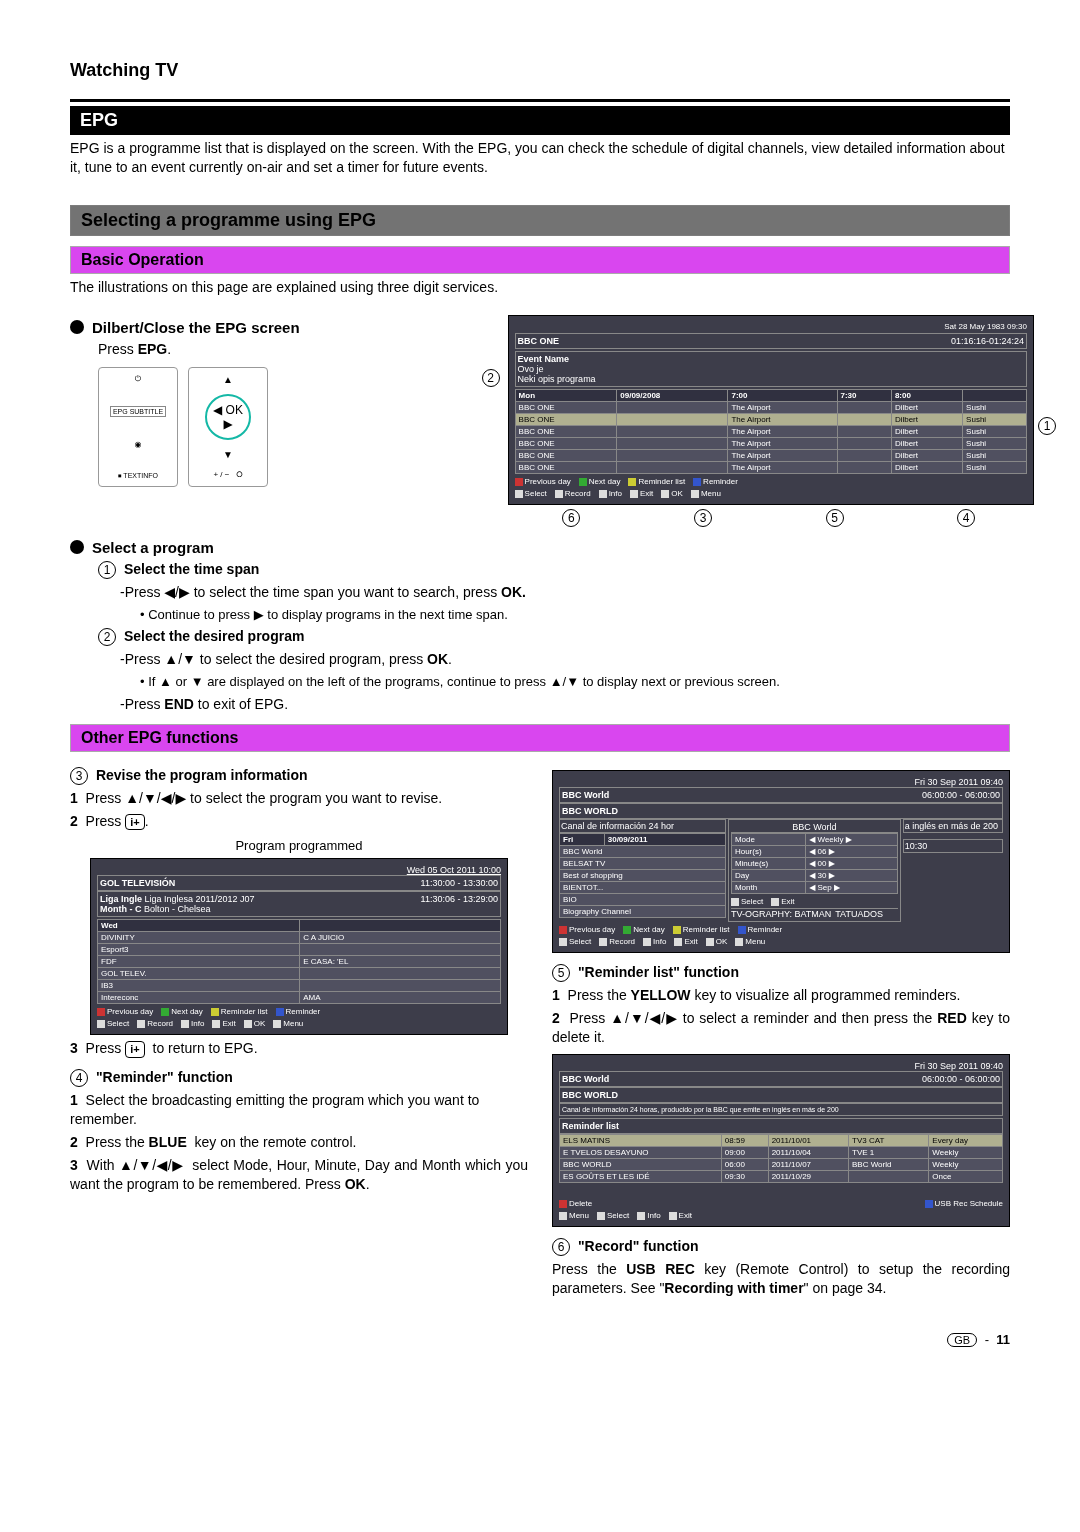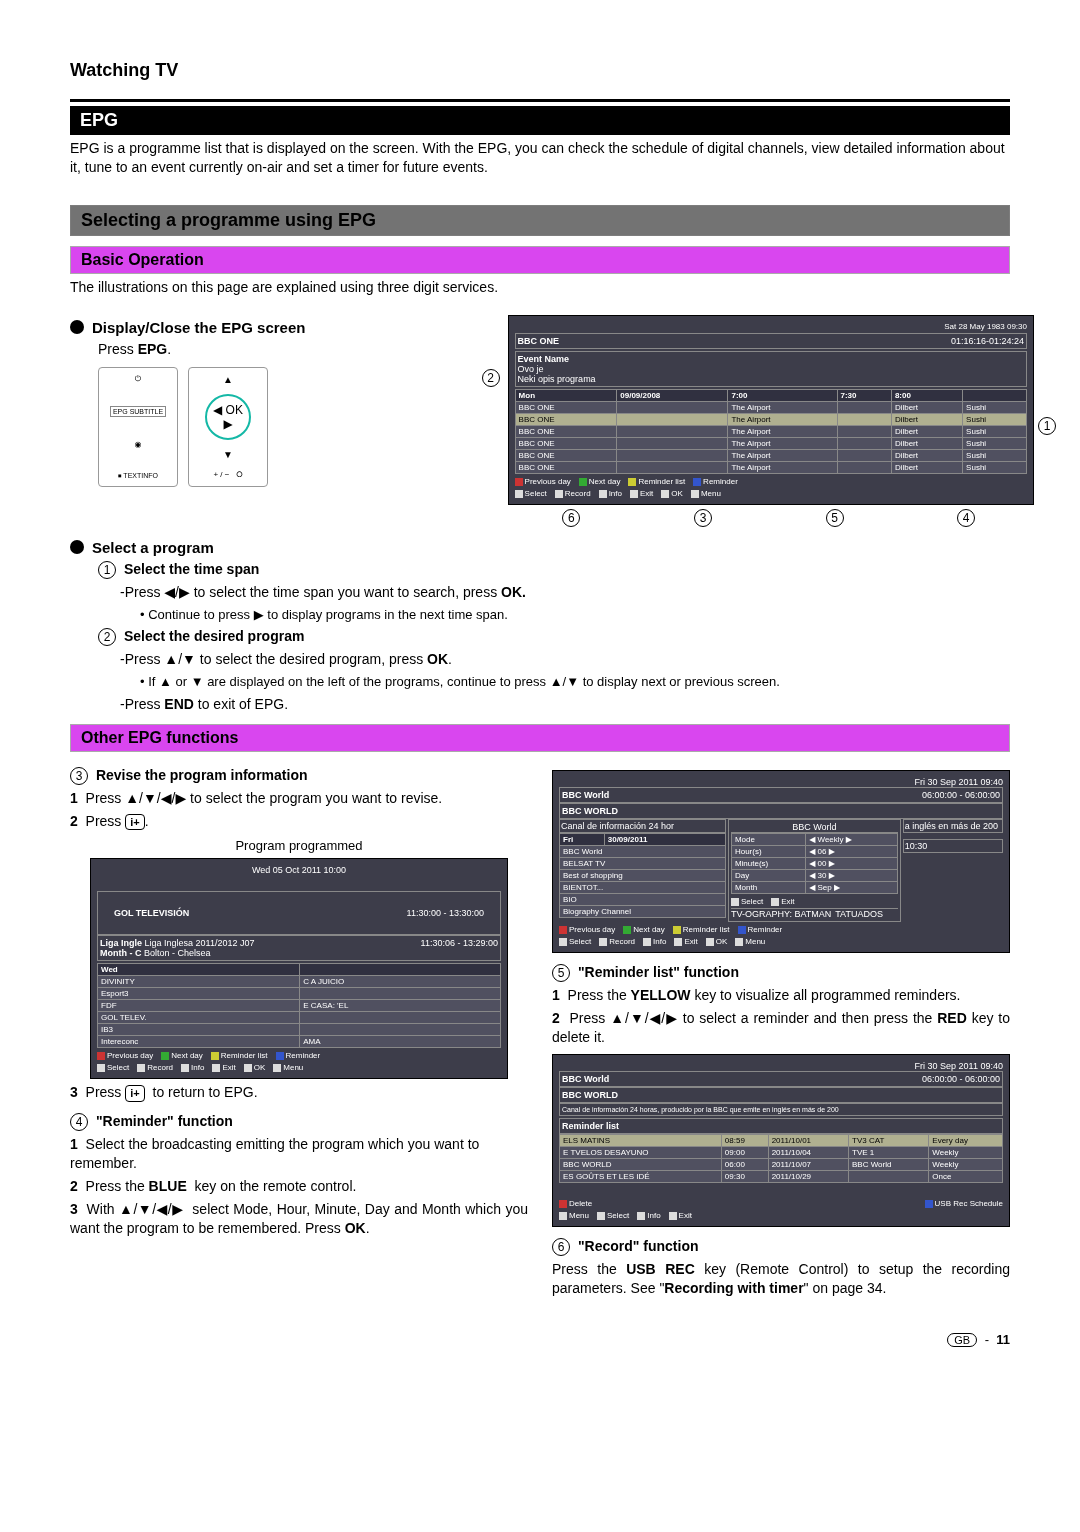--- a/index.html
+++ b/index.html
@@ -150,21 +150,21 @@
 <p>EPG is a programme list that is displayed on the screen. With the EPG, you can check the schedule of digital channels, view detailed information about it, tune to an event currently on-air and set a timer for future events.</p>
 
 <div class="title-bar-gray">Selecting a programme using EPG</div>
 <div class="subtitle-gray">Basic Operation</div>
 <p>The illustrations on this page are explained using three digit services.</p>
 
 <div class="two-col">
   <div class="col" style="flex:0 0 44%;">
     <div class="bullet-head">
       <span class="dot"></span>
-      <span>Display/Close the EPG screen</span>
+      <span>Dilbert/Close the EPG screen</span>
     </div>
     <p class="indent">
       <span>Press </span><b>EPG</b><span>.</span>
     </p>
     <div style="display:flex;gap:10px;margin:8px 0 0 28px;">
       <div class="remote">
         <div>⏻</div>
         <div style="font-size:7px;border:1px solid #888;padding:1px 2px;">EPG SUBTITLE</div>
         <div>◉</div>
         <div style="font-size:7px;">⏹ TEXTINFO</div>
@@ -306,22 +306,22 @@
 
 <div class="two-col">
 
   <div class="col">
     <p><span class="circled">3</span> <b>Revise the program information</b></p>
     <p><b>1</b>&nbsp;&nbsp;<span>Press </span><span class="tri">▲/▼/◀/▶</span><span> to select the program you want to revise.</span></p>
     <p><b>2</b>&nbsp;&nbsp;<span>Press </span><span class="infoicon">i+</span><span>.</span></p>
     <p style="text-align:center;font-size:13px;margin-top:6px;">Program programmed</p>
 
     <div class="figure" style="margin:4px 20px;">
-      <div style="text-align:center;">Wed 05 Oct 2011 10:00</div>
-      <div style="display:flex;justify-content:space-between;border:1px solid #888;padding:16px;margin-top:16px;">
+      <div style="text-align:right;text-decoration:underline;">Wed 05 Oct 2011 10:00</div>
+      <div style="display:flex;justify-content:space-between;border:1px solid #888;padding:2px;">
         <b>GOL TELEVISIÓN</b>
           <span>11:30:00 - 13:30:00</span>
       </div>
       <div style="border:1px solid #888;padding:2px;">
         <div style="display:flex;justify-content:space-between;">
           <span><b>Liga Ingle</b> <span>Liga Inglesa 2011/2012 J07</span></span>
             <span>11:30:06 - 13:29:00</span>
         </div>
         <div><b>Month - C</b> <span>Bolton - Chelsea</span></div>
       </div>

